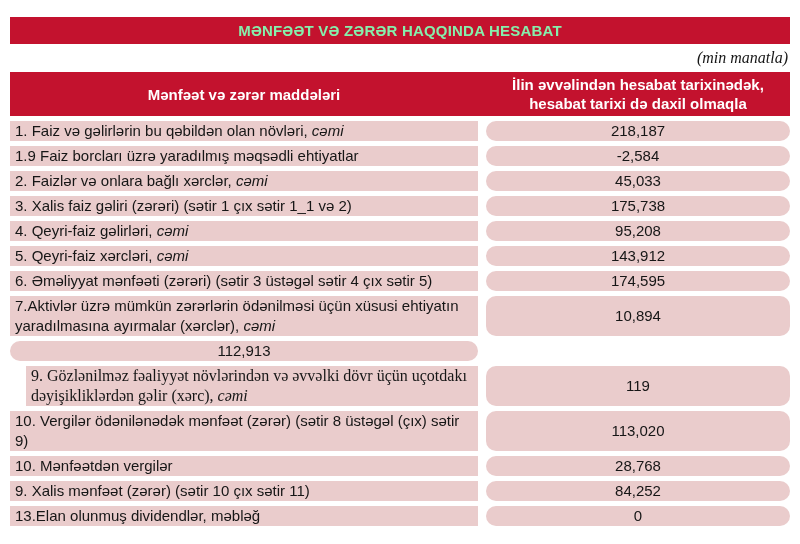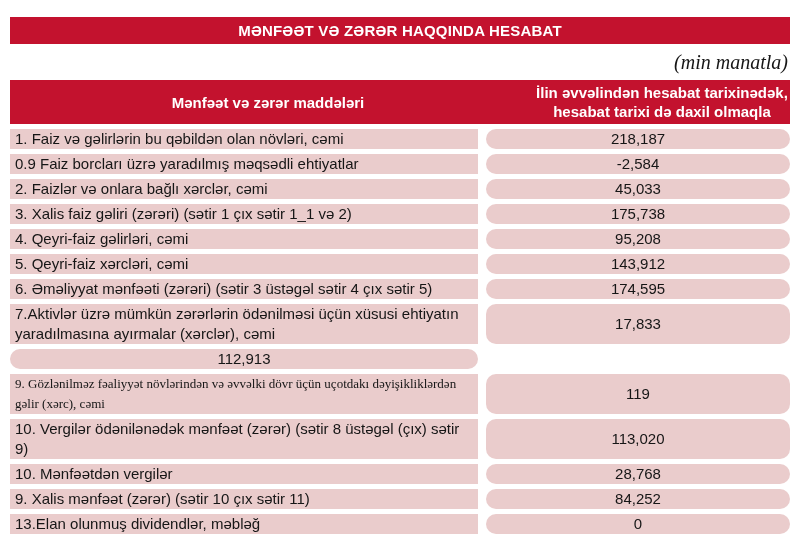--- a/index.html
+++ b/index.html
@@ -15,46 +15,45 @@
     color:var(--ink);
   }
   .page{
     width:800px;height:544px;
     padding:17px 10px 0 10px;
   }
   
   .title-bar{
     height:27px;
     background:var(--red);
-    color:#ffffff;
+    color:#86efac;
     display:flex;align-items:center;justify-content:center;
     font-weight:bold;font-size:15px;letter-spacing:.2px;
   }
   
   .unit-note{
-    height:36px;
+    height:28px;
     display:flex;align-items:center;justify-content:flex-end;
     font-family:"Liberation Serif",serif;
     font-style:italic;
-    font-size:20px;
+    font-size:16px;
     padding-right:2px;
   }
   
   .row{
     display:grid;
     grid-template-columns:468px 304px;
     column-gap:8px;
     align-items:center;
   }
   .thead{
     background:var(--red);
     color:#ffffff;
     min-height:44px;
     margin-bottom:5px;
-    padding-left:24px;
   }
   .th{
     font-weight:bold;
     font-size:15px;
     line-height:19px;
     text-align:center;
     padding:2px 4px;
   }
   .trow{margin-bottom:5px;}
   .cell{
@@ -69,24 +68,25 @@
     padding:0 6px 0 5px;
     justify-content:flex-start;
     text-align:left;
   }
   .cell.label .lbl-wrap{display:inline;}
   .cell.value{
     justify-content:center;
     text-align:center;
     border-radius:10px;
   }
-  .lbl-italic{}
+  .lbl-italic{font-style:italic;}
   .trow.serif .cell.label{
     font-family:"Liberation Serif",serif;
-    font-size:13px;
+    font-size:16px;
+    margin-left:16px;
   }
 </style>
 </head>
 <body>
 
 <div class="page">
 
   <div class="title-bar">
     <span>MƏNFƏƏT VƏ ZƏRƏR HAQQINDA HESABAT</span>
   </div>
@@ -101,21 +101,21 @@
   <div id="rows">
     <div class="row trow">
       <div class="cell label">
         <span class="lbl-wrap"><span class="lbl-main">1. Faiz və gəlirlərin bu qəbildən olan növləri, </span><span class="lbl-italic">cəmi</span></span>
       </div>
       <div class="cell value">218,187</div>
     </div>
 
     <div class="row trow">
       <div class="cell label">
-        <span class="lbl-wrap"><span class="lbl-main">0.9 Faiz borcları üzrə yaradılmış məqsədli ehtiyatlar</span><span class="lbl-italic"></span></span>
+        <span class="lbl-wrap"><span class="lbl-main">1.9 Faiz borcları üzrə yaradılmış məqsədli ehtiyatlar</span><span class="lbl-italic"></span></span>
       </div>
       <div class="cell value">-2,584</div>
     </div>
 
     <div class="row trow">
       <div class="cell label">
         <span class="lbl-wrap"><span class="lbl-main">2. Faizlər və onlara bağlı xərclər, </span><span class="lbl-italic">cəmi</span></span>
       </div>
       <div class="cell value">45,033</div>
     </div>
@@ -145,21 +145,21 @@
       <div class="cell label">
         <span class="lbl-wrap"><span class="lbl-main">6. Əməliyyat mənfəəti (zərəri) (sətir 3 üstəgəl sətir 4 çıx sətir 5)</span><span class="lbl-italic"></span></span>
       </div>
       <div class="cell value">174,595</div>
     </div>
 
     <div class="row trow">
       <div class="cell label">
         <span class="lbl-wrap"><span class="lbl-main">7.Aktivlər üzrə mümkün zərərlərin ödənilməsi üçün xüsusi ehtiyatın yaradılmasına ayırmalar (xərclər), </span><span class="lbl-italic">cəmi</span></span>
       </div>
-      <div class="cell value">17,833</div>
+      <div class="cell value">10,894</div>
     </div>
 
     <div class="row trow">
       <div class="cell value">112,913</div>
     </div>
 
     <div class="row trow serif">
       <div class="cell label">
         <span class="lbl-wrap"><span class="lbl-main">9. Gözlənilməz fəaliyyət növlərindən və əvvəlki dövr üçün uçotdakı dəyişikliklərdən gəlir (xərc), </span><span class="lbl-italic">cəmi</span></span>
       </div>

